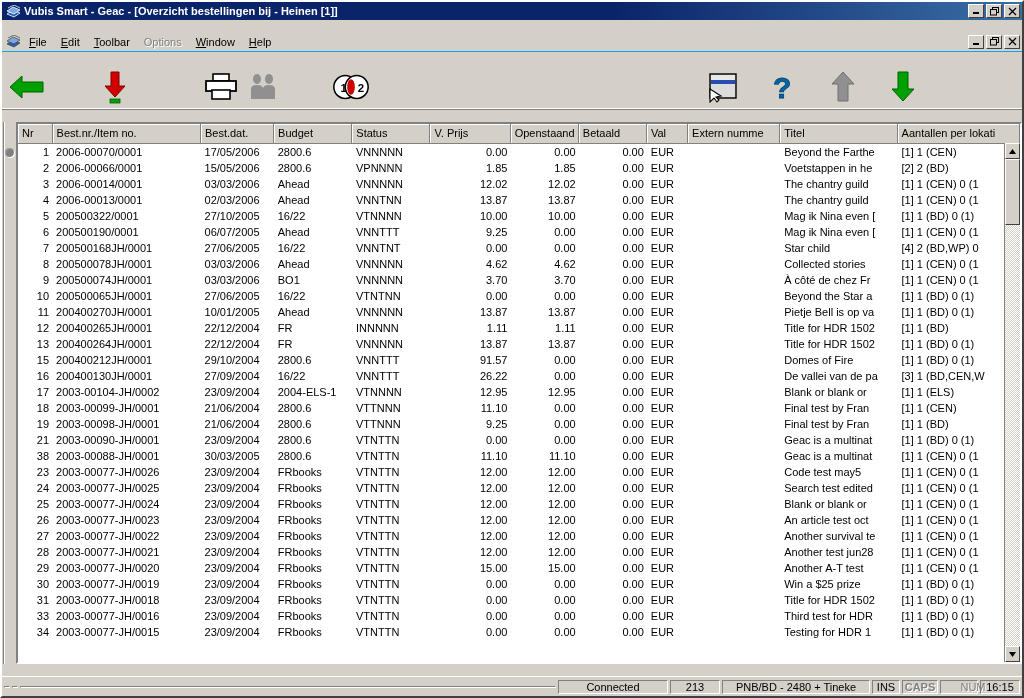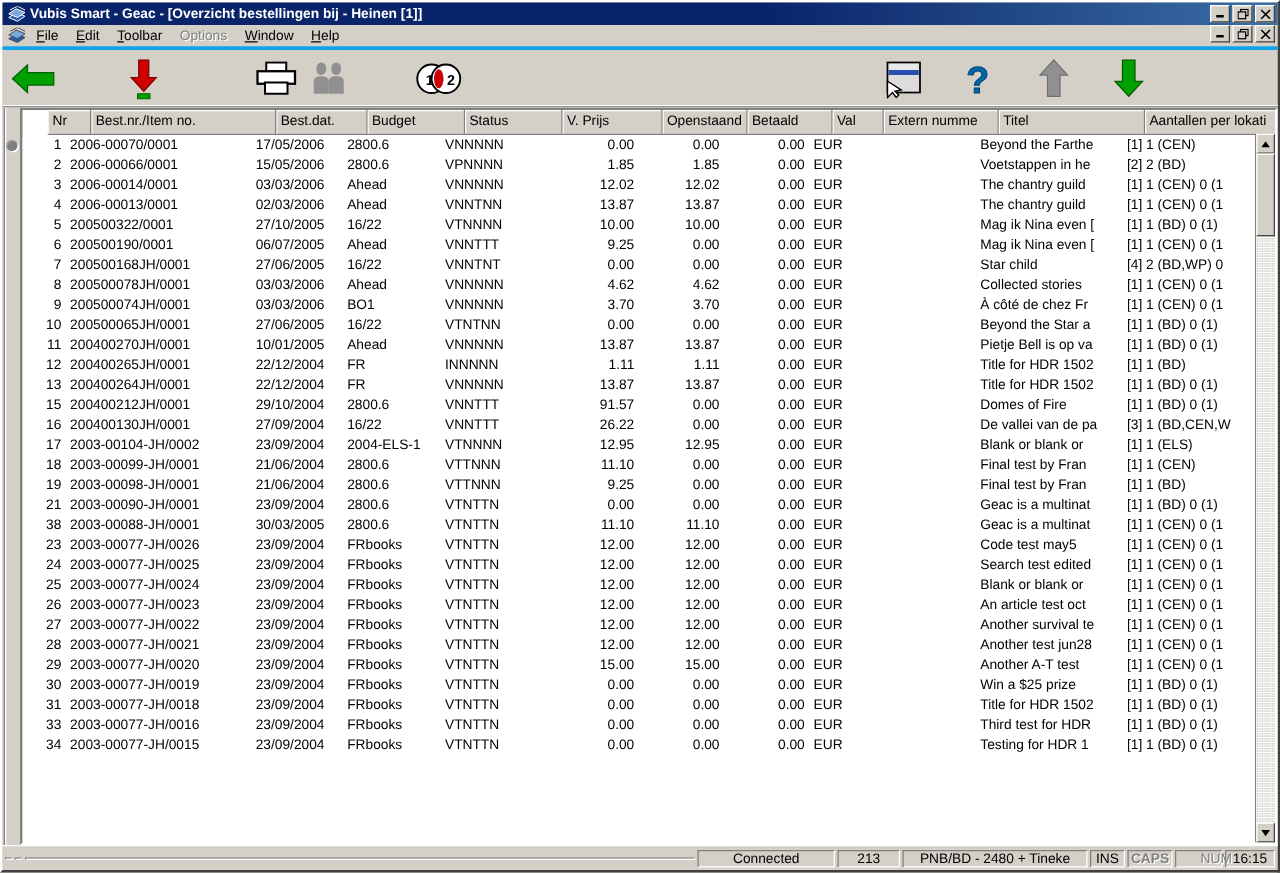--- a/index.html
+++ b/index.html
@@ -11,21 +11,21 @@
     font-size: 11px;
     background: #d4d0c8;
   }
 
   
   .app {
     position: absolute; inset: 0;
     background: #d4d0c8;
     border: 2px solid;
     border-color: #ffffff #404040 #404040 #ffffff;
-    display: flex; flex-direction: column;
+    display: flex; flex-direction: column; gap: 12px;
   }
 
   
   .titlebar {
     height: 18px; flex: 0 0 18px;
     background: linear-gradient(to right, #0a246a 0%, #0a246a 60%, #3a6ea5 100%);
     display: flex; align-items: center;
     padding: 0 2px 0 3px;
     color: #fff;
   }
@@ -45,23 +45,23 @@
     text-align: center;
     display: flex; align-items: center; justify-content: center;
     font-family: "Liberation Sans", sans-serif;
   }
   .wbtn svg { display: block; }
 
   
   .menurow {
     height: 20px; flex: 0 0 20px;
     background: #d4d0c8;
-    display: flex; 
+    display: flex; align-items: center;
     padding-left: 2px;
-    border-bottom: 3px solid #0ea5e9;
+    border-bottom: 1px solid #0ea5e9;
   }
   .menurow .mdi-icon { width: 18px; flex: 0 0 18px; display:flex; align-items:center; justify-content:center; }
   .menu { display: flex; align-items: center; flex: 1 1 auto; }
   .menuitem {
     padding: 2px 7px; font-size: 11px; color: #000; white-space: nowrap;
   }
   .menuitem.disabled { color: #808080; text-shadow: 1px 1px 0 #ffffff; }
   .menuitem u { text-decoration: underline; }
   .menurow .wbtns { margin-right: 2px; }
 
@@ -127,21 +127,21 @@
     box-shadow: inset 1px 1px 0 #ffffff;
     font-weight: normal;
     font-size: 11px;
     text-align: left;
     padding: 2px 3px 3px 4px;
     height: 19px;
     color: #000;
     white-space: nowrap;
     overflow: hidden;
   }
-  .headwrap { flex: 0 0 auto; overflow: hidden; margin-left: 20px; }
+  .headwrap { flex: 0 0 auto; overflow: hidden; }
   .bodywrap { flex: 1 1 auto; overflow: hidden; background: #fff; }
   table.grid td {
     font-size: 11px;
     padding: 0 3px 0 4px;
     height: 16px; line-height: 16px;
     white-space: nowrap; overflow: hidden;
     color: #000;
     border: none;
   }
   td.num { text-align: right; padding-right: 8px; }

